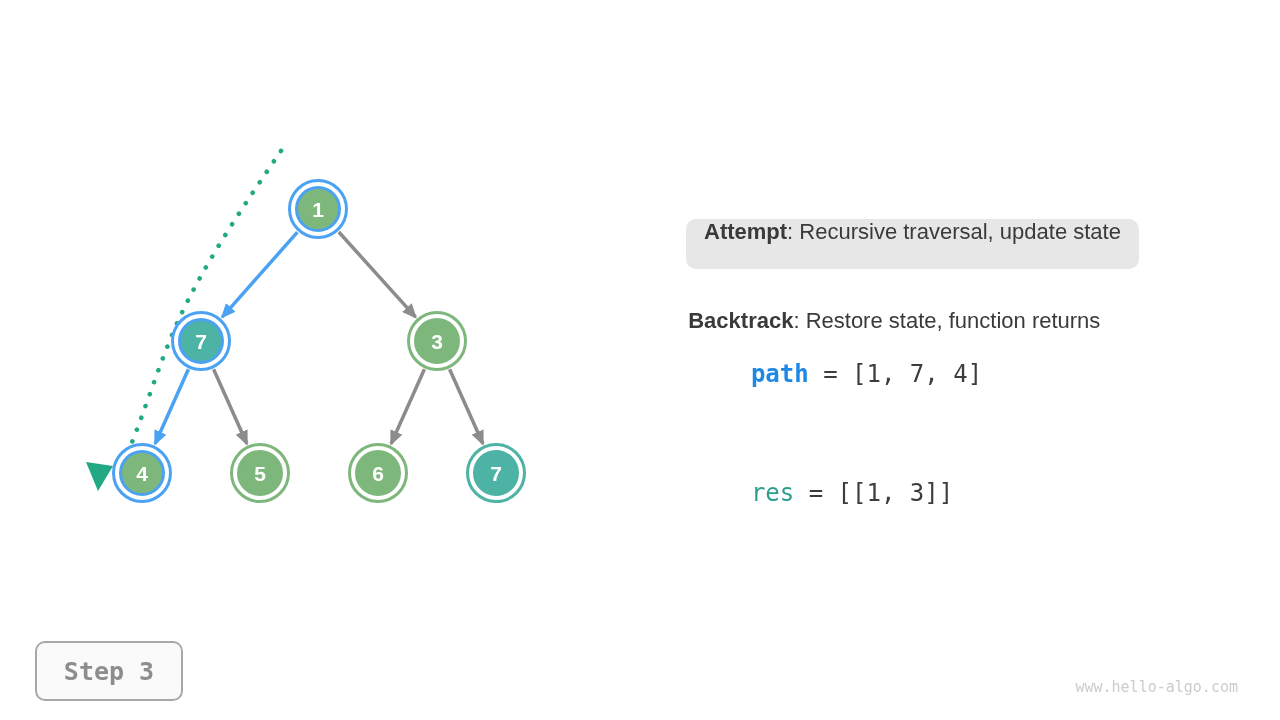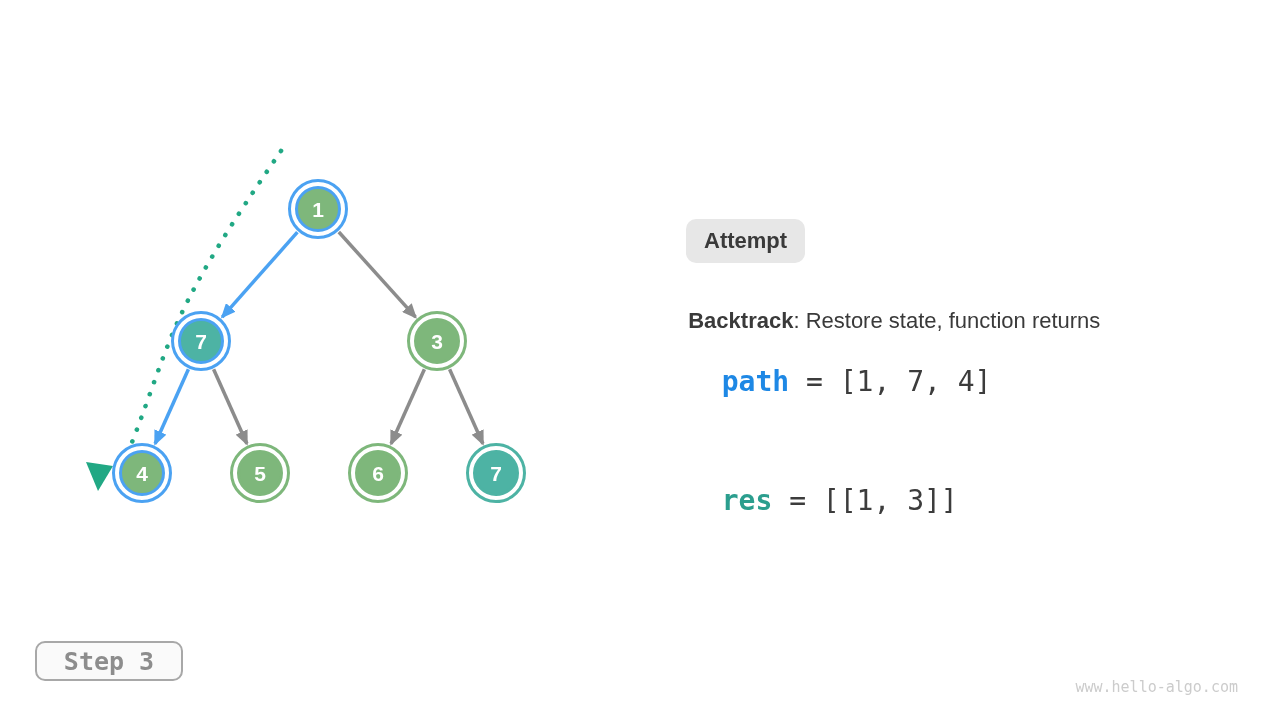--- a/index.html
+++ b/index.html
@@ -42,57 +42,57 @@
     font-family: "Liberation Sans", sans-serif;
     font-size: 21px;
     font-weight: bold;
     text-anchor: middle;
   }
 
   
   .attempt-box {
     position: absolute;
     left: 686px; top: 219px;
-    height: 44px;
+    height: 50px;
     display: inline-flex;
-    align-items: center;
+    align-items: flex-start;
     padding: 0 18px;
     background: var(--callout-bg);
     border-radius: 10px;
     font-size: 22px;
     color: var(--text-dark);
     white-space: pre;
   }
   .backtrack-line {
     position: absolute;
     left: 676px; top: 282px;
     font-size: 22px;
     color: var(--text-dark);
     white-space: pre;
   }
   .bold-label { font-weight: bold; }
 
   .code-line {
     position: absolute;
-    left: 688px;
+    left: 722px;
     font-family: "DejaVu Sans Mono", monospace;
-    font-size: 28px;
+    font-size: 24px;
     color: var(--code-dark);
     white-space: pre;
   }
   .code-path { top: 332px; }
   .code-res  { top: 451px; }
   .var-path { color: var(--path-blue); font-weight: bold; }
-  .var-res  { color: var(--res-teal); font-weight: bold; }
+  .var-res  { color: var(--res-teal); font-weight: normal; }
 
   
   .step-badge {
     position: absolute;
     left: 35px; top: 641px;
-    width: 148px; height: 40px;
+    width: 148px; height: 60px;
     border: 2px solid #a8a8a8;
     border-radius: 10px;
     background: #fafafa;
     box-sizing: border-box;
     display: flex;
     align-items: center;
     justify-content: center;
     font-family: "DejaVu Sans Mono", monospace;
     font-size: 25px;
     font-weight: bold;
@@ -167,21 +167,21 @@
   </g>
 
   <g>
     <circle class="node-outer ring-teal" cx="496" cy="473" r="28.5"></circle>
     <circle class="node-inner fill-teal ring-teal" cx="496" cy="473" r="21.5"></circle>
     <text class="node-label" x="496" y="480.5">7</text>
   </g>
 </svg>
 
 <div class="attempt-box">
-  <span class="bold-label">Attempt</span>
+  <span class="bold-label">Attempt</span><span>: Recursive traversal, update state</span>
 </div>
 
 <div class="backtrack-line">
   <span class="bold-label">Backtrack</span><span>: Restore state, function returns</span>
 </div>
 
 <div class="code-line code-path">
   <span class="var-path">path</span><span> = [1, 7, 4]</span>
 </div>
 

